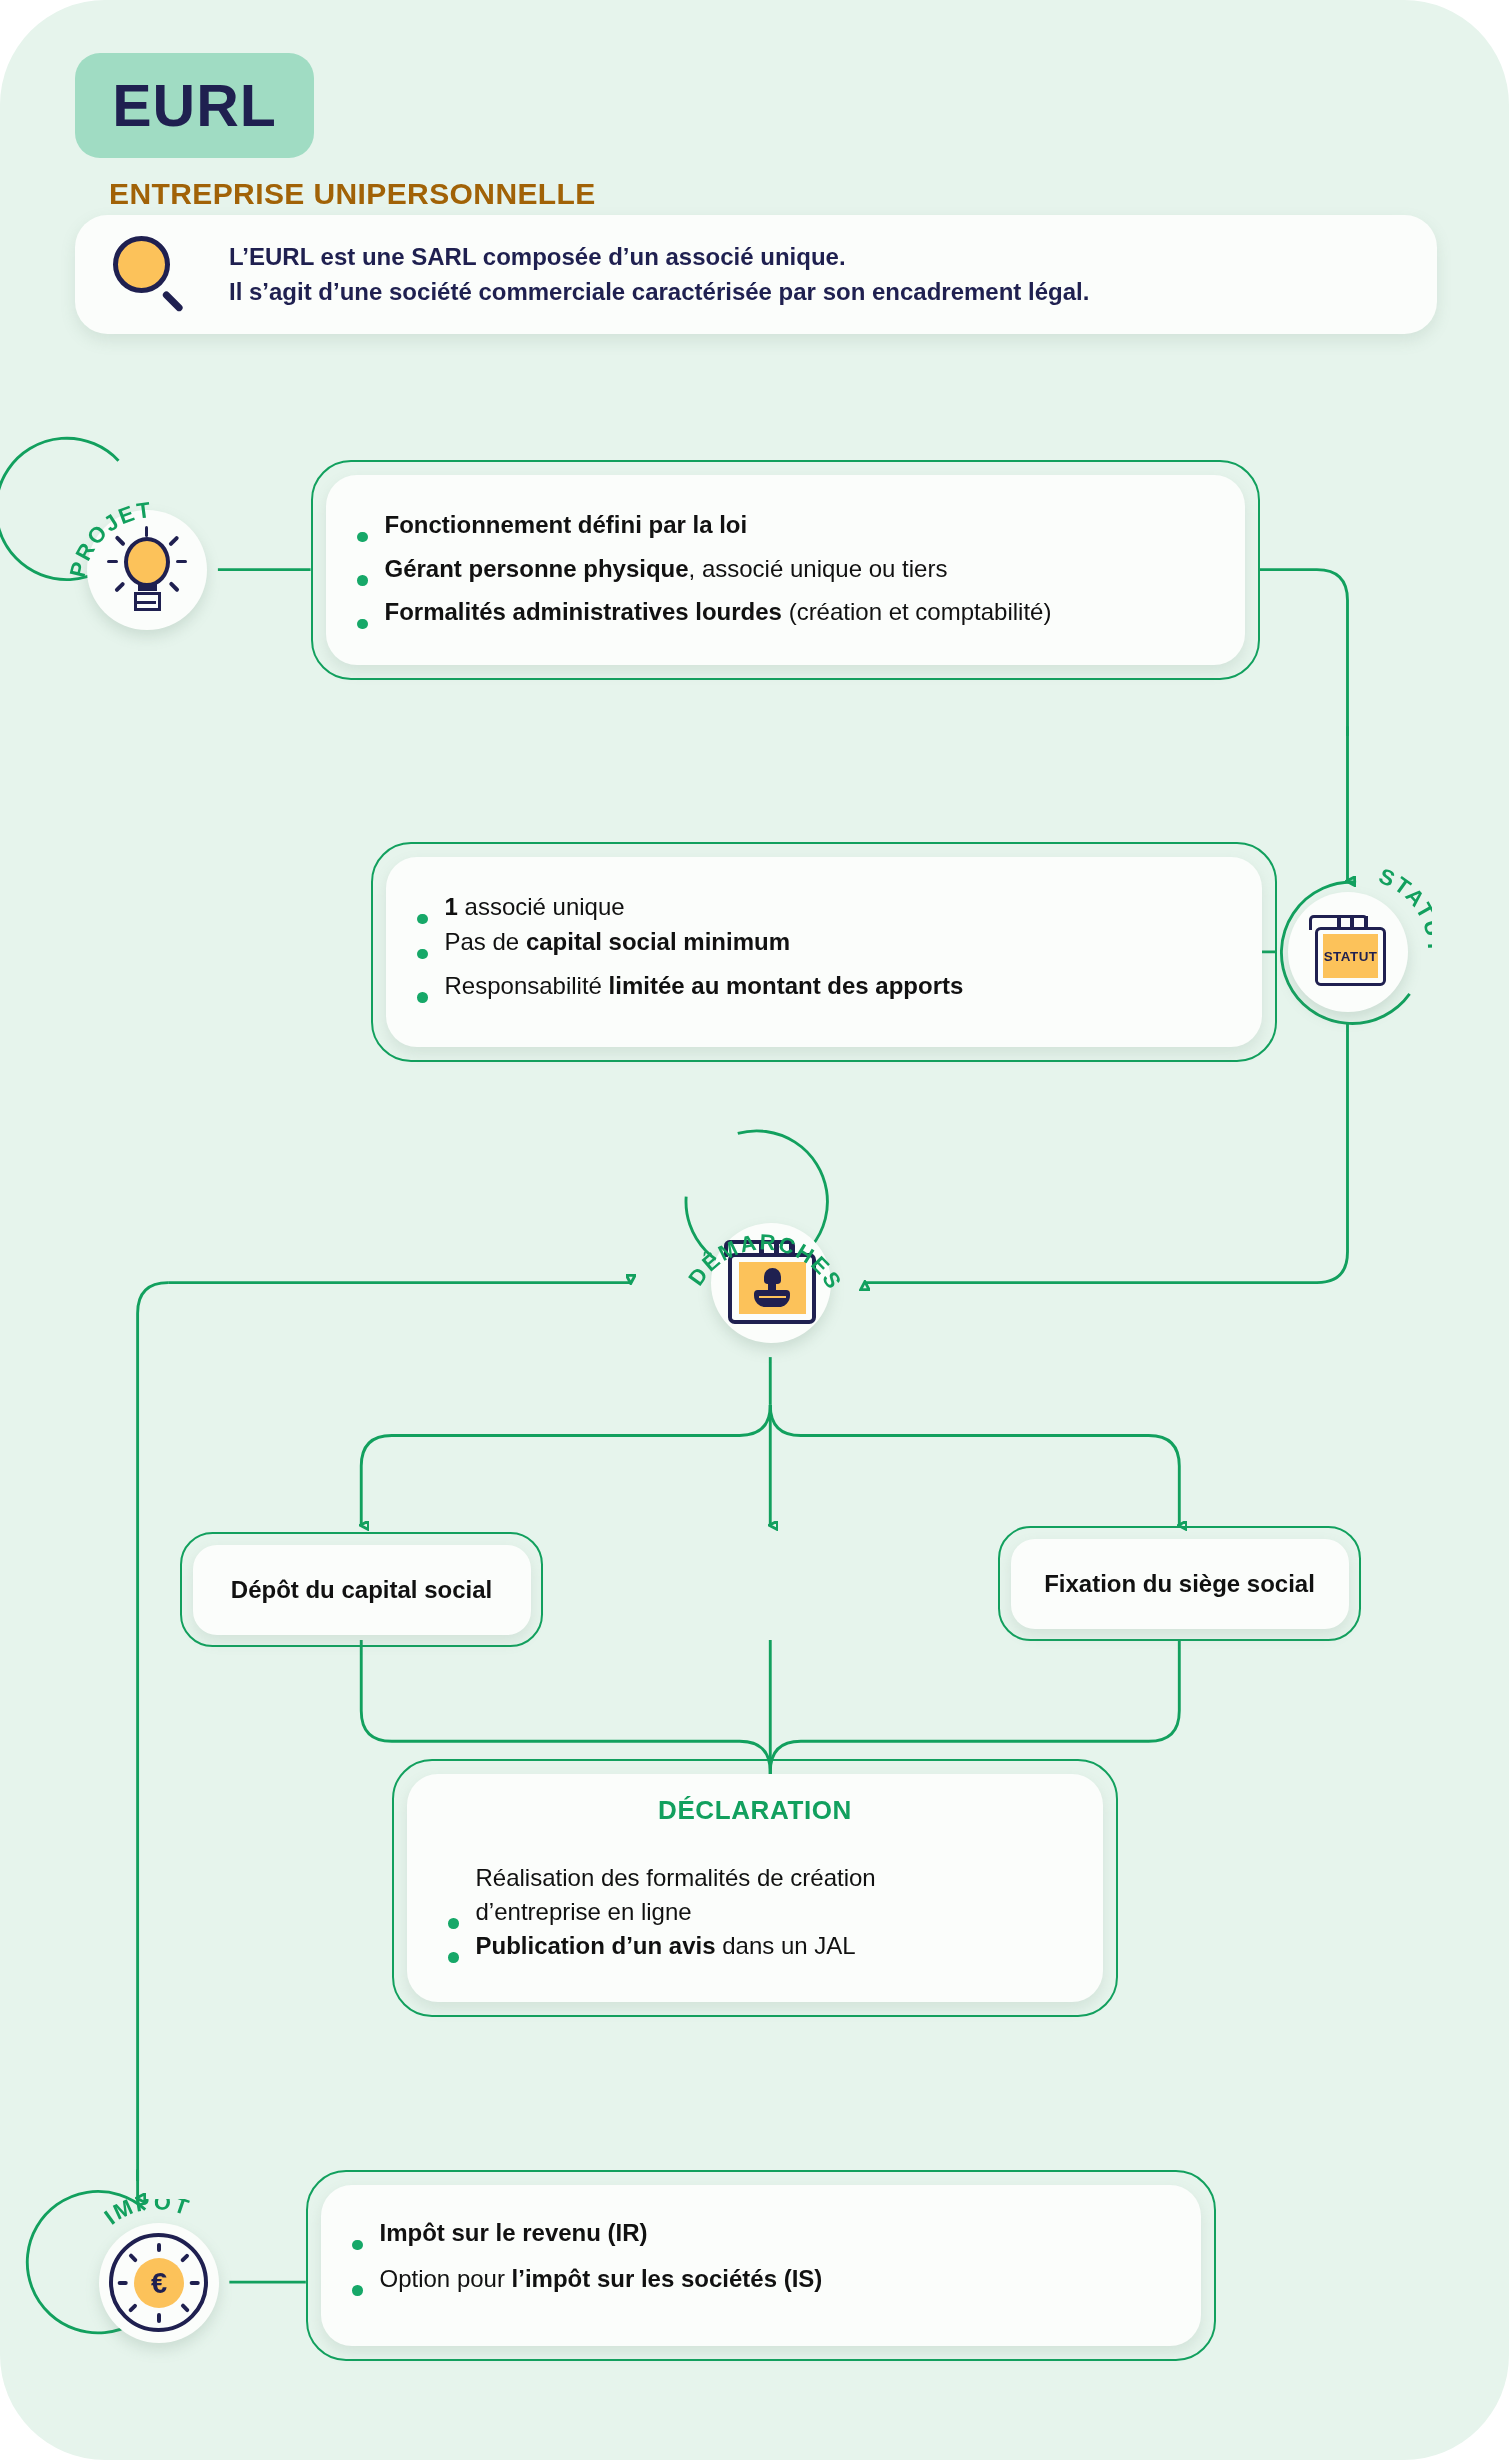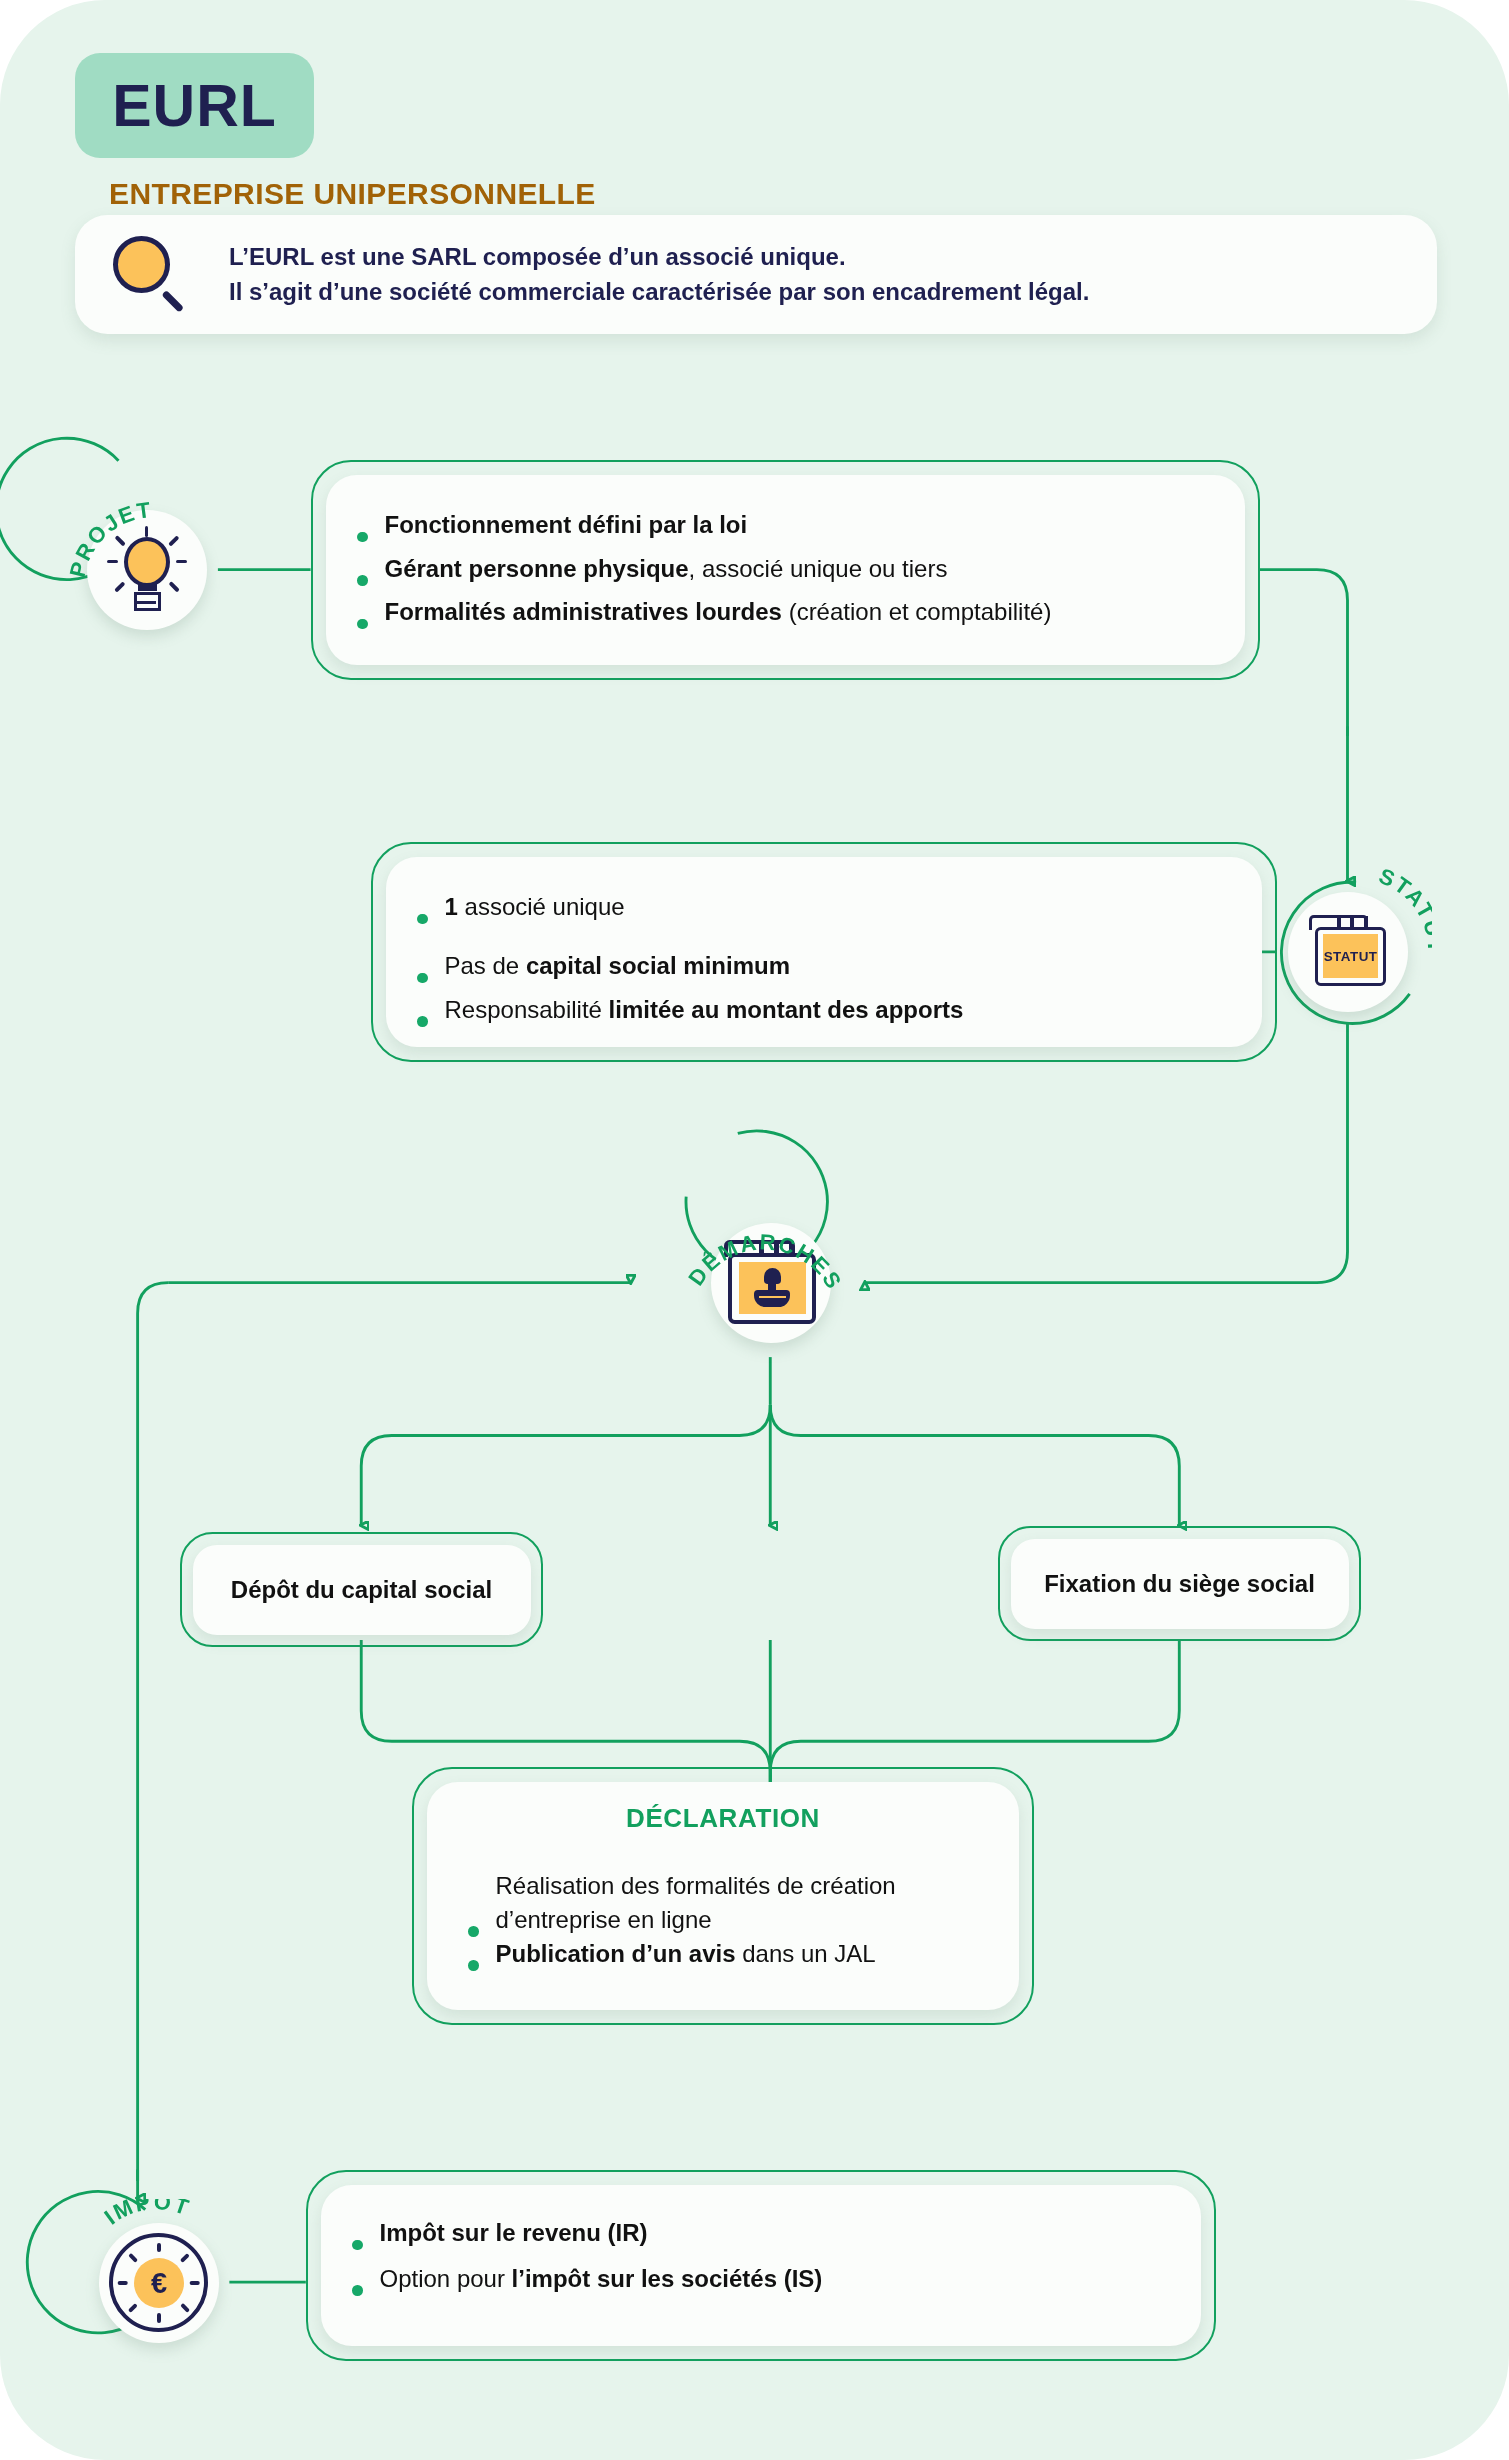--- a/index.html
+++ b/index.html
@@ -296,21 +296,21 @@
     </div>
   </div>
 
   <div class="card" style="left:371px;top:842px;width:906px;height:220px;">
     <div class="inner"></div>
     <div class="bullets" style="top:46px;">
       <div class="bl">
         <span class="dot"></span>
         <span class="txt"><b>1</b><span class="reg"> associé unique</span></span>
       </div>
-      <div class="bl" style="margin-top:25px;">
+      <div class="bl" style="margin-top:1px;">
         <span class="dot"></span>
         <span class="txt"><span class="reg">Pas de </span><b>capital social minimum</b></span>
       </div>
       <div class="bl" style="margin-top:9.6px;">
         <span class="dot"></span>
         <span class="txt"><span class="reg">Responsabilité </span><b>limitée au montant des apports</b></span>
       </div>
     </div>
   </div>
 
@@ -366,21 +366,21 @@
     <div class="inner">
         <span>Dépôt du capital social</span>
       </div>
   </div>
   <div class="smallcard" style="left:998px;top:1526px;width:363px;height:115px;">
     <div class="inner">
         <span>Fixation du siège social</span>
       </div>
   </div>
 
-  <div class="card" style="left:412px;top:1759px;width:622px;height:258px;margin-top:8px;">
+  <div class="card" style="left:392px;top:1759px;width:726px;height:258px;">
     <div class="inner"></div>
     <div class="decl-title">DÉCLARATION</div>
     <div class="bullets" style="top:88px;left:54px;right:38px;">
       <div class="bl" style="margin-top:11.5px;">
         <span class="dot"></span>
         <span class="txt" style="max-width:468px;"><span class="reg">Réalisation des formalités de création d’entreprise en ligne</span></span>
       </div>
       <div class="bl">
         <span class="dot"></span>
         <span class="txt"><b>Publication d’un avis</b><span class="reg">  dans un JAL</span></span>

